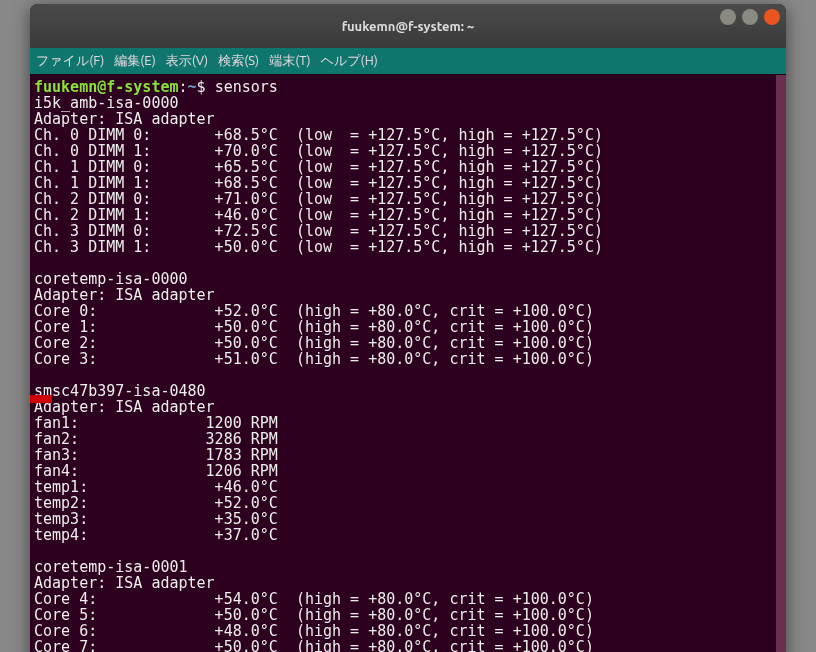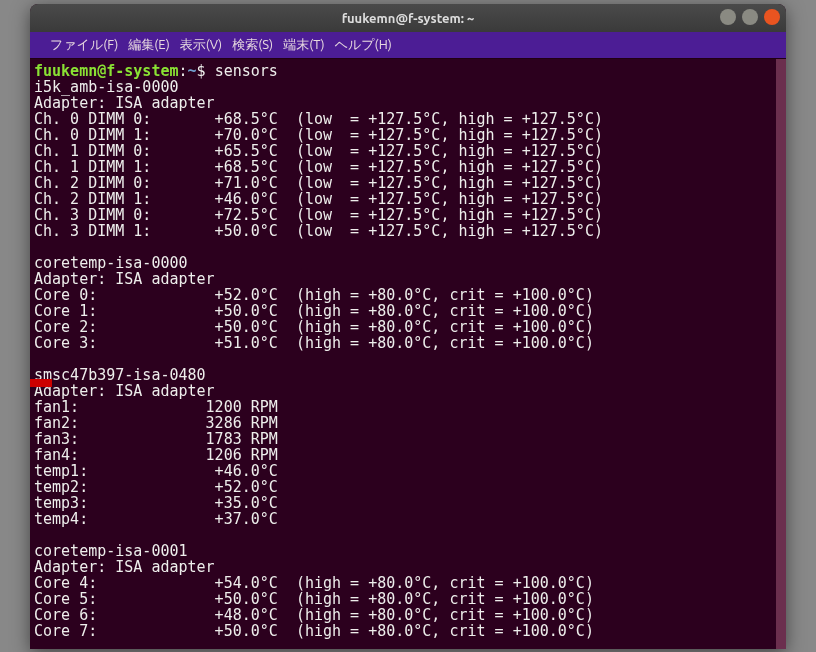--- a/index.html
+++ b/index.html
@@ -15,21 +15,21 @@
   }
   .window {
     width: 756px;
     margin-top: 4px;
     background: #2c001e;
     border-radius: 8px 8px 0 0;
     box-shadow: 0 4px 18px rgba(0,0,0,0.5);
     overflow: hidden;
   }
   .titlebar {
-    height: 28px;
+    height: 44px;
     background: linear-gradient(#4a4a4a, #3a3a3a);
     display: flex;
     align-items: center;
     justify-content: center;
     position: relative;
     color: #ddd;
     font-family: "Ubuntu", sans-serif;
     font-size: 13px;
     font-weight: bold;
   }
@@ -47,25 +47,25 @@
     align-items: center;
     justify-content: center;
     font-size: 10px;
     color: #222;
     cursor: pointer;
   }
   .win-min { background: #8a8a82; }
   .win-max { background: #8a8a82; }
   .win-close { background: #e95420; }
   .menubar {
-    background: #4c1d95;
+    background: #0f766e;
     color: #e6d8df;
     font-family: "Ubuntu", sans-serif;
     font-size: 13px;
-    padding: 4px 20px;
+    padding: 4px 6px;
     display: flex;
     gap: 10px;
     border-bottom: 1px solid #200012;
   }
   .menu-item { cursor: pointer; }
   .terminal {
     background: #2c001e;
     color: #eeeeec;
     font-size: 15px;
     line-height: 16px;

